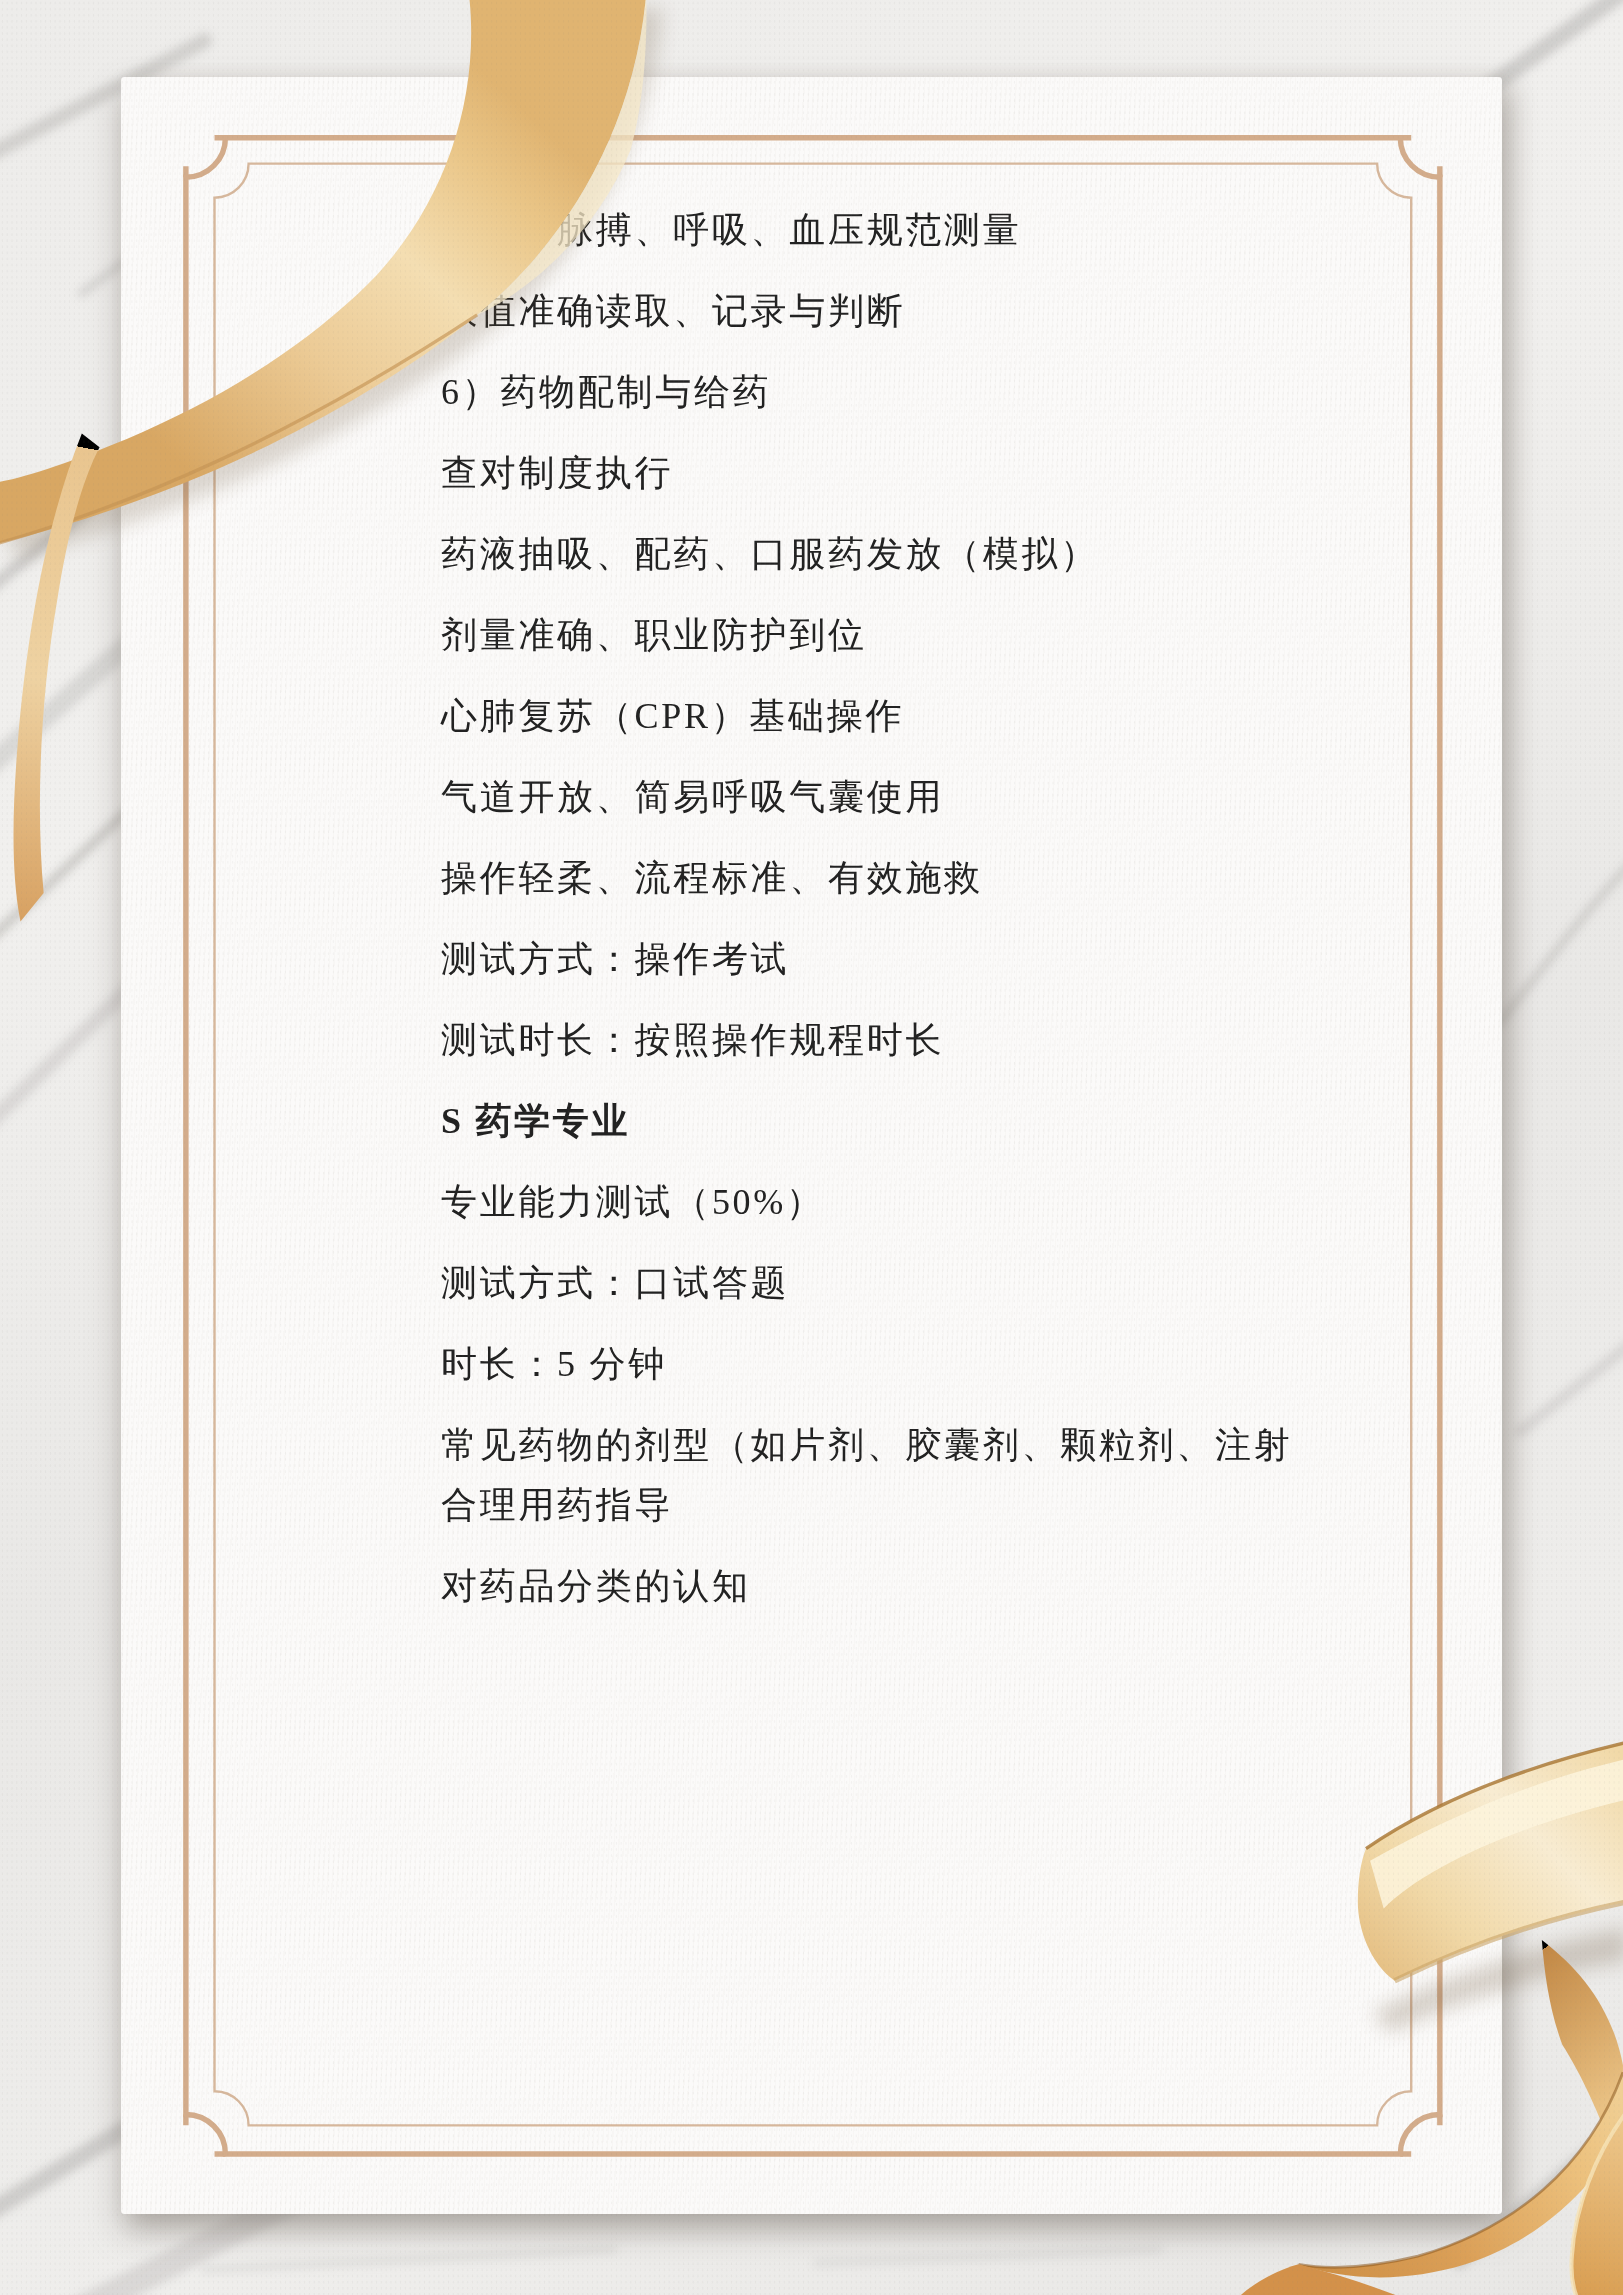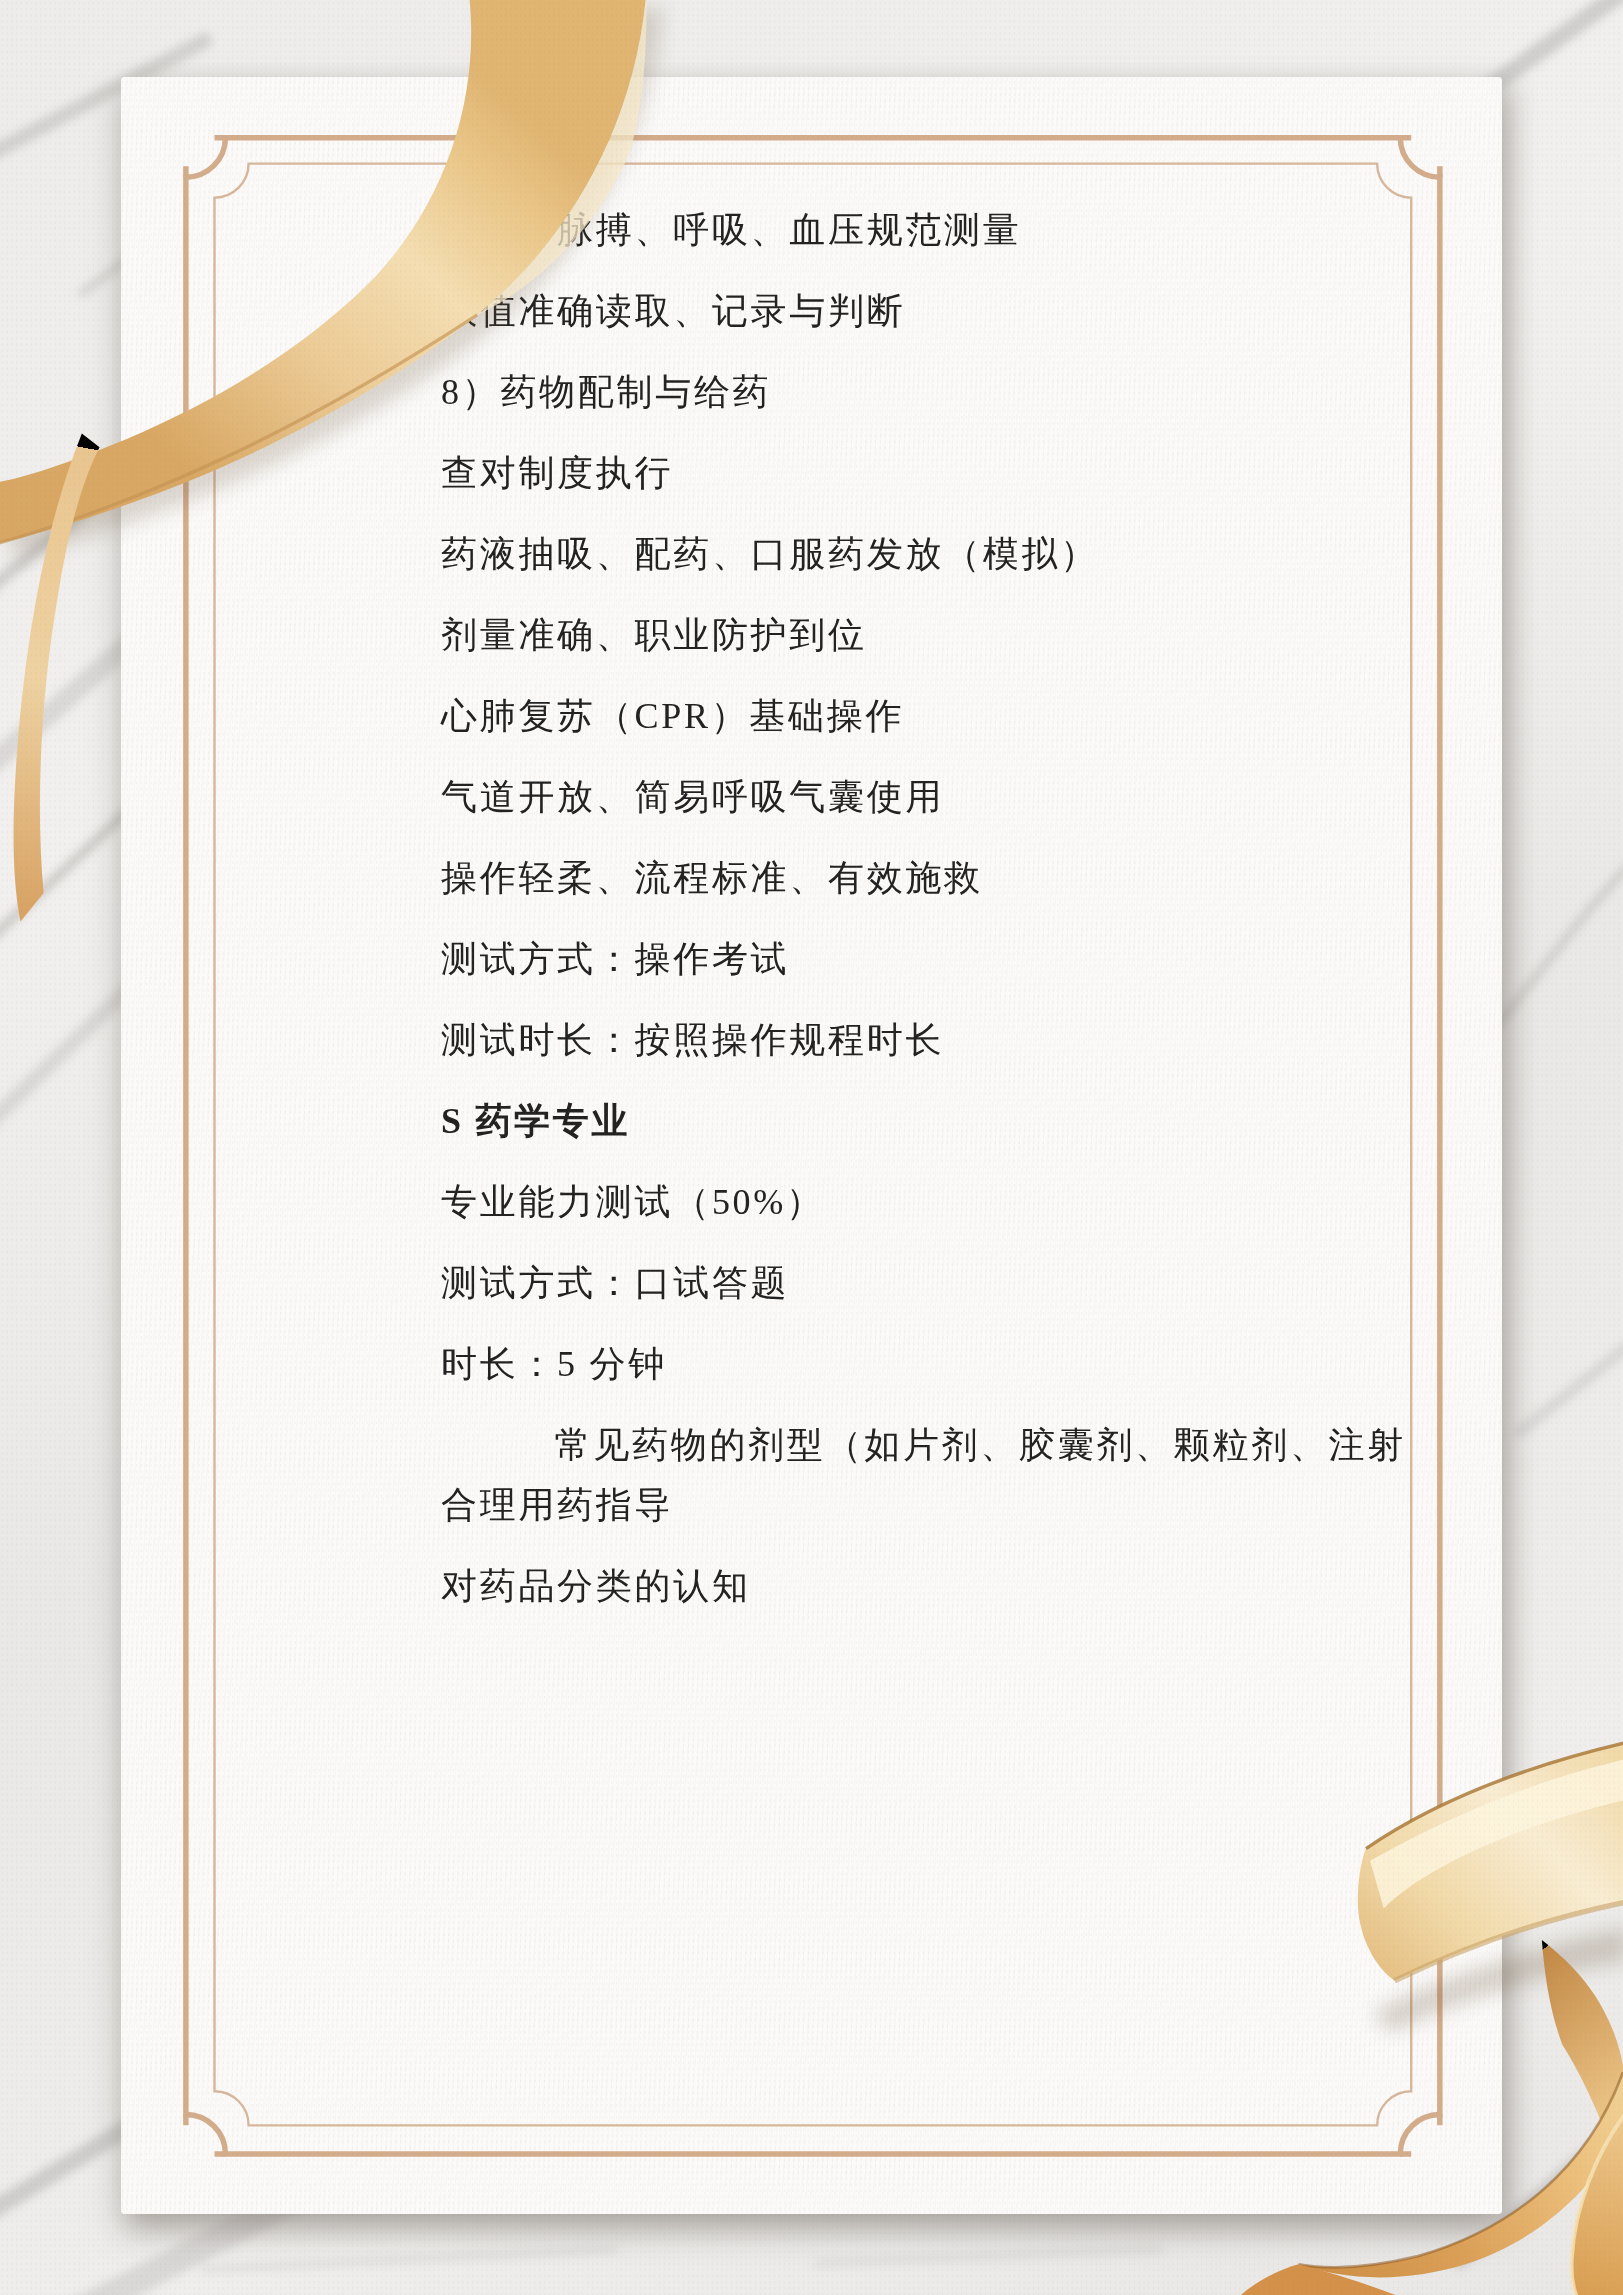--- a/index.html
+++ b/index.html
@@ -13,21 +13,21 @@
          background:#fbfaf9;border-radius:3.4px;
          box-shadow:0 16.4px 34px rgba(120,113,104,.42),11px 8.2px 23px rgba(128,120,110,.30);}
   .paper::before{content:"";position:absolute;inset:0;pointer-events:none;
          background:repeating-linear-gradient(94deg,rgba(185,175,160,.05) 0 1.4px,transparent 1.4px 4.8px);}
   .frame{position:absolute;left:0;top:0;}
   .doc{position:absolute;left:242px;top:123px;width:1043px;
        font-family:"Liberation Serif","DejaVu Serif",serif;
        font-size:36px;line-height:60px;letter-spacing:2.7px;color:#222;}
   .ln{margin:0 0 21px 0;white-space:nowrap;}
   .ln.indent{padding-left:78px;}
-  .ln.tight{margin-bottom:0;text-align:right;}
+  .ln.tight{margin-bottom:0;}
   .ln.bold{font-weight:bold;}
   .ribbons{position:absolute;inset:0;pointer-events:none;}
 </style>
 </head>
 <body>
 
 <div class="stage">
 
   <svg class="veins" width="1623" height="2295" viewBox="0 0 2381 3367">
     <defs>
@@ -57,21 +57,21 @@
 
     <svg class="frame" width="1381" height="2137" viewBox="0 0 2025 3134">
       <path d="M 153 89 H 1876 A 58 58 0 0 0 1934 147 V 2988 A 58 58 0 0 0 1876 3046 H 153 A 58 58 0 0 0 95 2988 V 147 A 58 58 0 0 0 153 89 Z" fill="none" stroke="#d3ac8b" stroke-width="8"></path>
       <path d="M 1876 89 h 16 M 1934 147 v -16 M 1934 2988 v 16 M 1876 3046 h 16 M 153 3046 h -16 M 95 2988 v 16 M 95 147 v -16 M 153 89 h -16" fill="none" stroke="#d3ac8b" stroke-width="8"></path>
       <path d="M 187 127 H 1842 A 50 50 0 0 0 1892 177 V 2954 A 50 50 0 0 0 1842 3004 H 187 A 50 50 0 0 0 137 2954 V 177 A 50 50 0 0 0 187 127 Z" fill="none" stroke="#d6b79c" stroke-width="3.5"></path>
     </svg>
 
     <div class="doc">
       <p class="ln indent">体温、脉搏、呼吸、血压规范测量</p>
       <p class="ln indent">数值准确读取、记录与判断</p>
-      <p class="ln indent">8）药物配制与给药</p>
+      <p class="ln indent">6）药物配制与给药</p>
       <p class="ln indent">查对制度执行</p>
       <p class="ln indent">药液抽吸、配药、口服药发放（模拟）</p>
       <p class="ln indent">剂量准确、职业防护到位</p>
       <p class="ln indent">心肺复苏（CPR）基础操作</p>
       <p class="ln indent">气道开放、简易呼吸气囊使用</p>
       <p class="ln indent">操作轻柔、流程标准、有效施救</p>
       <p class="ln indent">测试方式：操作考试</p>
       <p class="ln indent">测试时长：按照操作规程时长</p>
       <p class="ln indent bold">S 药学专业</p>
       <p class="ln indent">专业能力测试（50%）</p>

